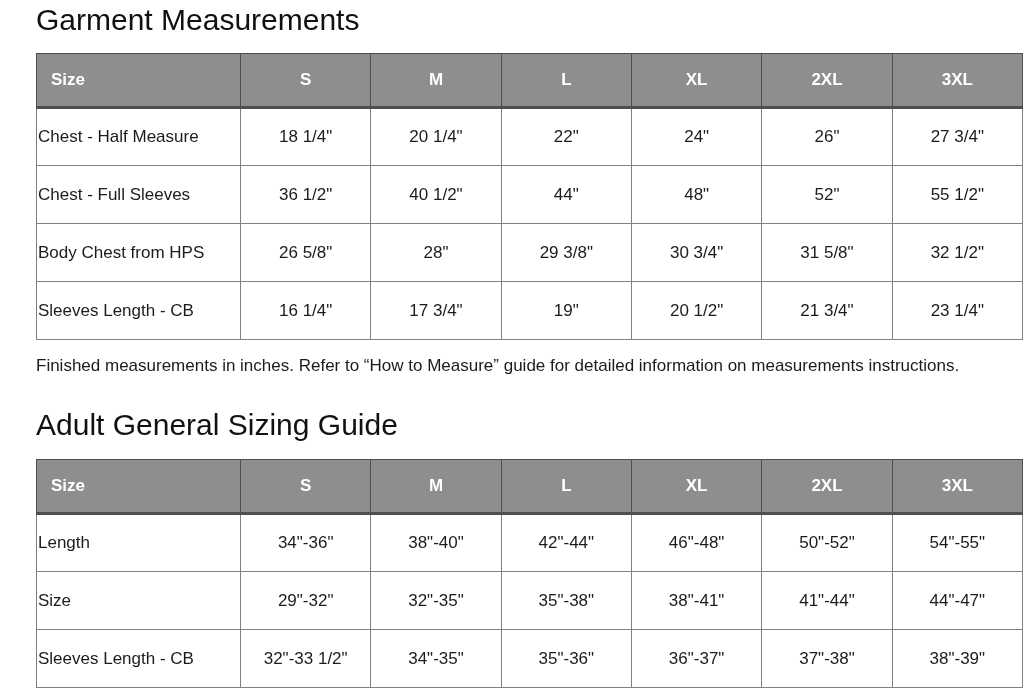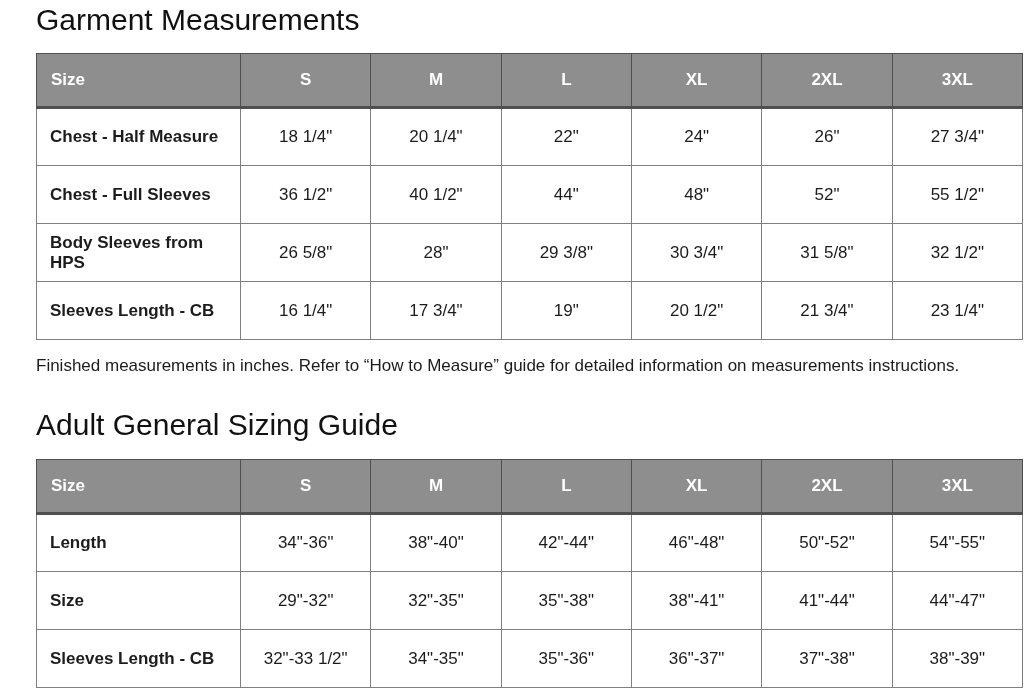--- a/index.html
+++ b/index.html
@@ -52,22 +52,22 @@
     border-bottom: 3px solid var(--header-border);
     padding: 0;
   }
   table.size-table thead th.label-col {
     width: 204px;
     text-align: left;
     padding-left: 14px;
   }
   table.size-table tbody th.row-label {
     text-align: left;
-    padding-left: 13px;
-    font-weight: bold;
+    padding-left: 1px;
+    font-weight: normal;
     font-size: 17px;
     color: var(--text);
     height: 58px;
     border: 1px solid var(--cell-border);
     background: #ffffff;
   }
   table.size-table tbody td {
     text-align: center;
     font-size: 17px;
     color: var(--text);
@@ -116,21 +116,21 @@
         <tr>
           <th class="row-label">Chest - Full Sleeves</th>
           <td>36 1/2"</td>
           <td>40 1/2"</td>
           <td>44"</td>
           <td>48"</td>
           <td>52"</td>
           <td>55 1/2"</td>
         </tr>
         <tr>
-          <th class="row-label">Body Sleeves from HPS</th>
+          <th class="row-label">Body Chest from HPS</th>
           <td>26 5/8"</td>
           <td>28"</td>
           <td>29 3/8"</td>
           <td>30 3/4"</td>
           <td>31 5/8"</td>
           <td>32 1/2"</td>
         </tr>
         <tr>
           <th class="row-label">Sleeves Length - CB</th>
           <td>16 1/4"</td>

